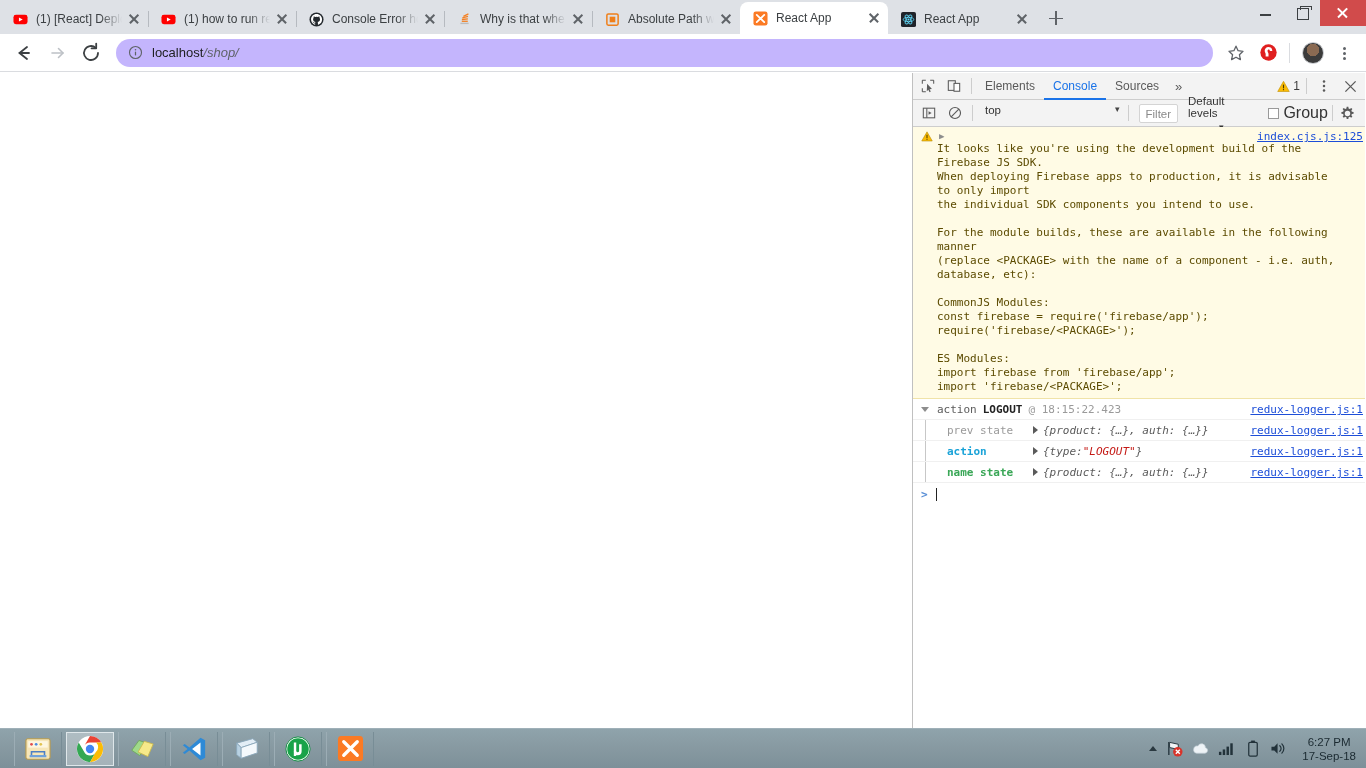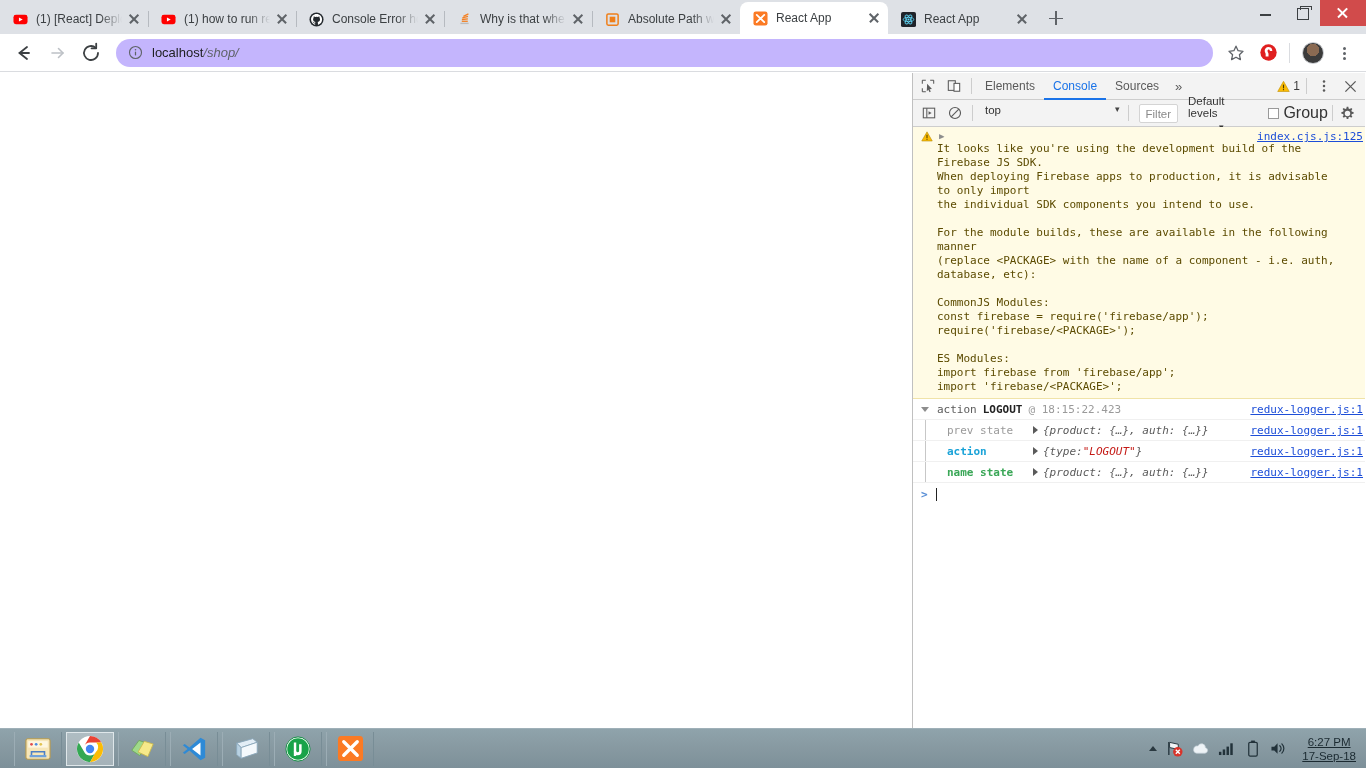--- a/index.html
+++ b/index.html
@@ -338,21 +338,20 @@
     border: 1px solid #dfe7ea;
   }
   #tray {
     margin-left: auto; display: flex; align-items: center;
     gap: 9px; padding-right: 10px; color: #1d2a30;
   }
   #tray-clock {
     font-size: 11.5px; line-height: 14px; text-align: center;
     color: #1b2a31; font-family: "Liberation Sans", sans-serif;
     margin-left: 6px;
-    text-decoration: underline;
   }
   .tray-ico { width: 17px; height: 17px; position: relative; display:flex; align-items:center; justify-content:center;}
   #tray-caret {
     width: 0; height: 0; border-left: 4px solid transparent;
     border-right: 4px solid transparent; border-bottom: 5px solid #2a3940;
   }
 </style>
 </head>
 <body>
 

